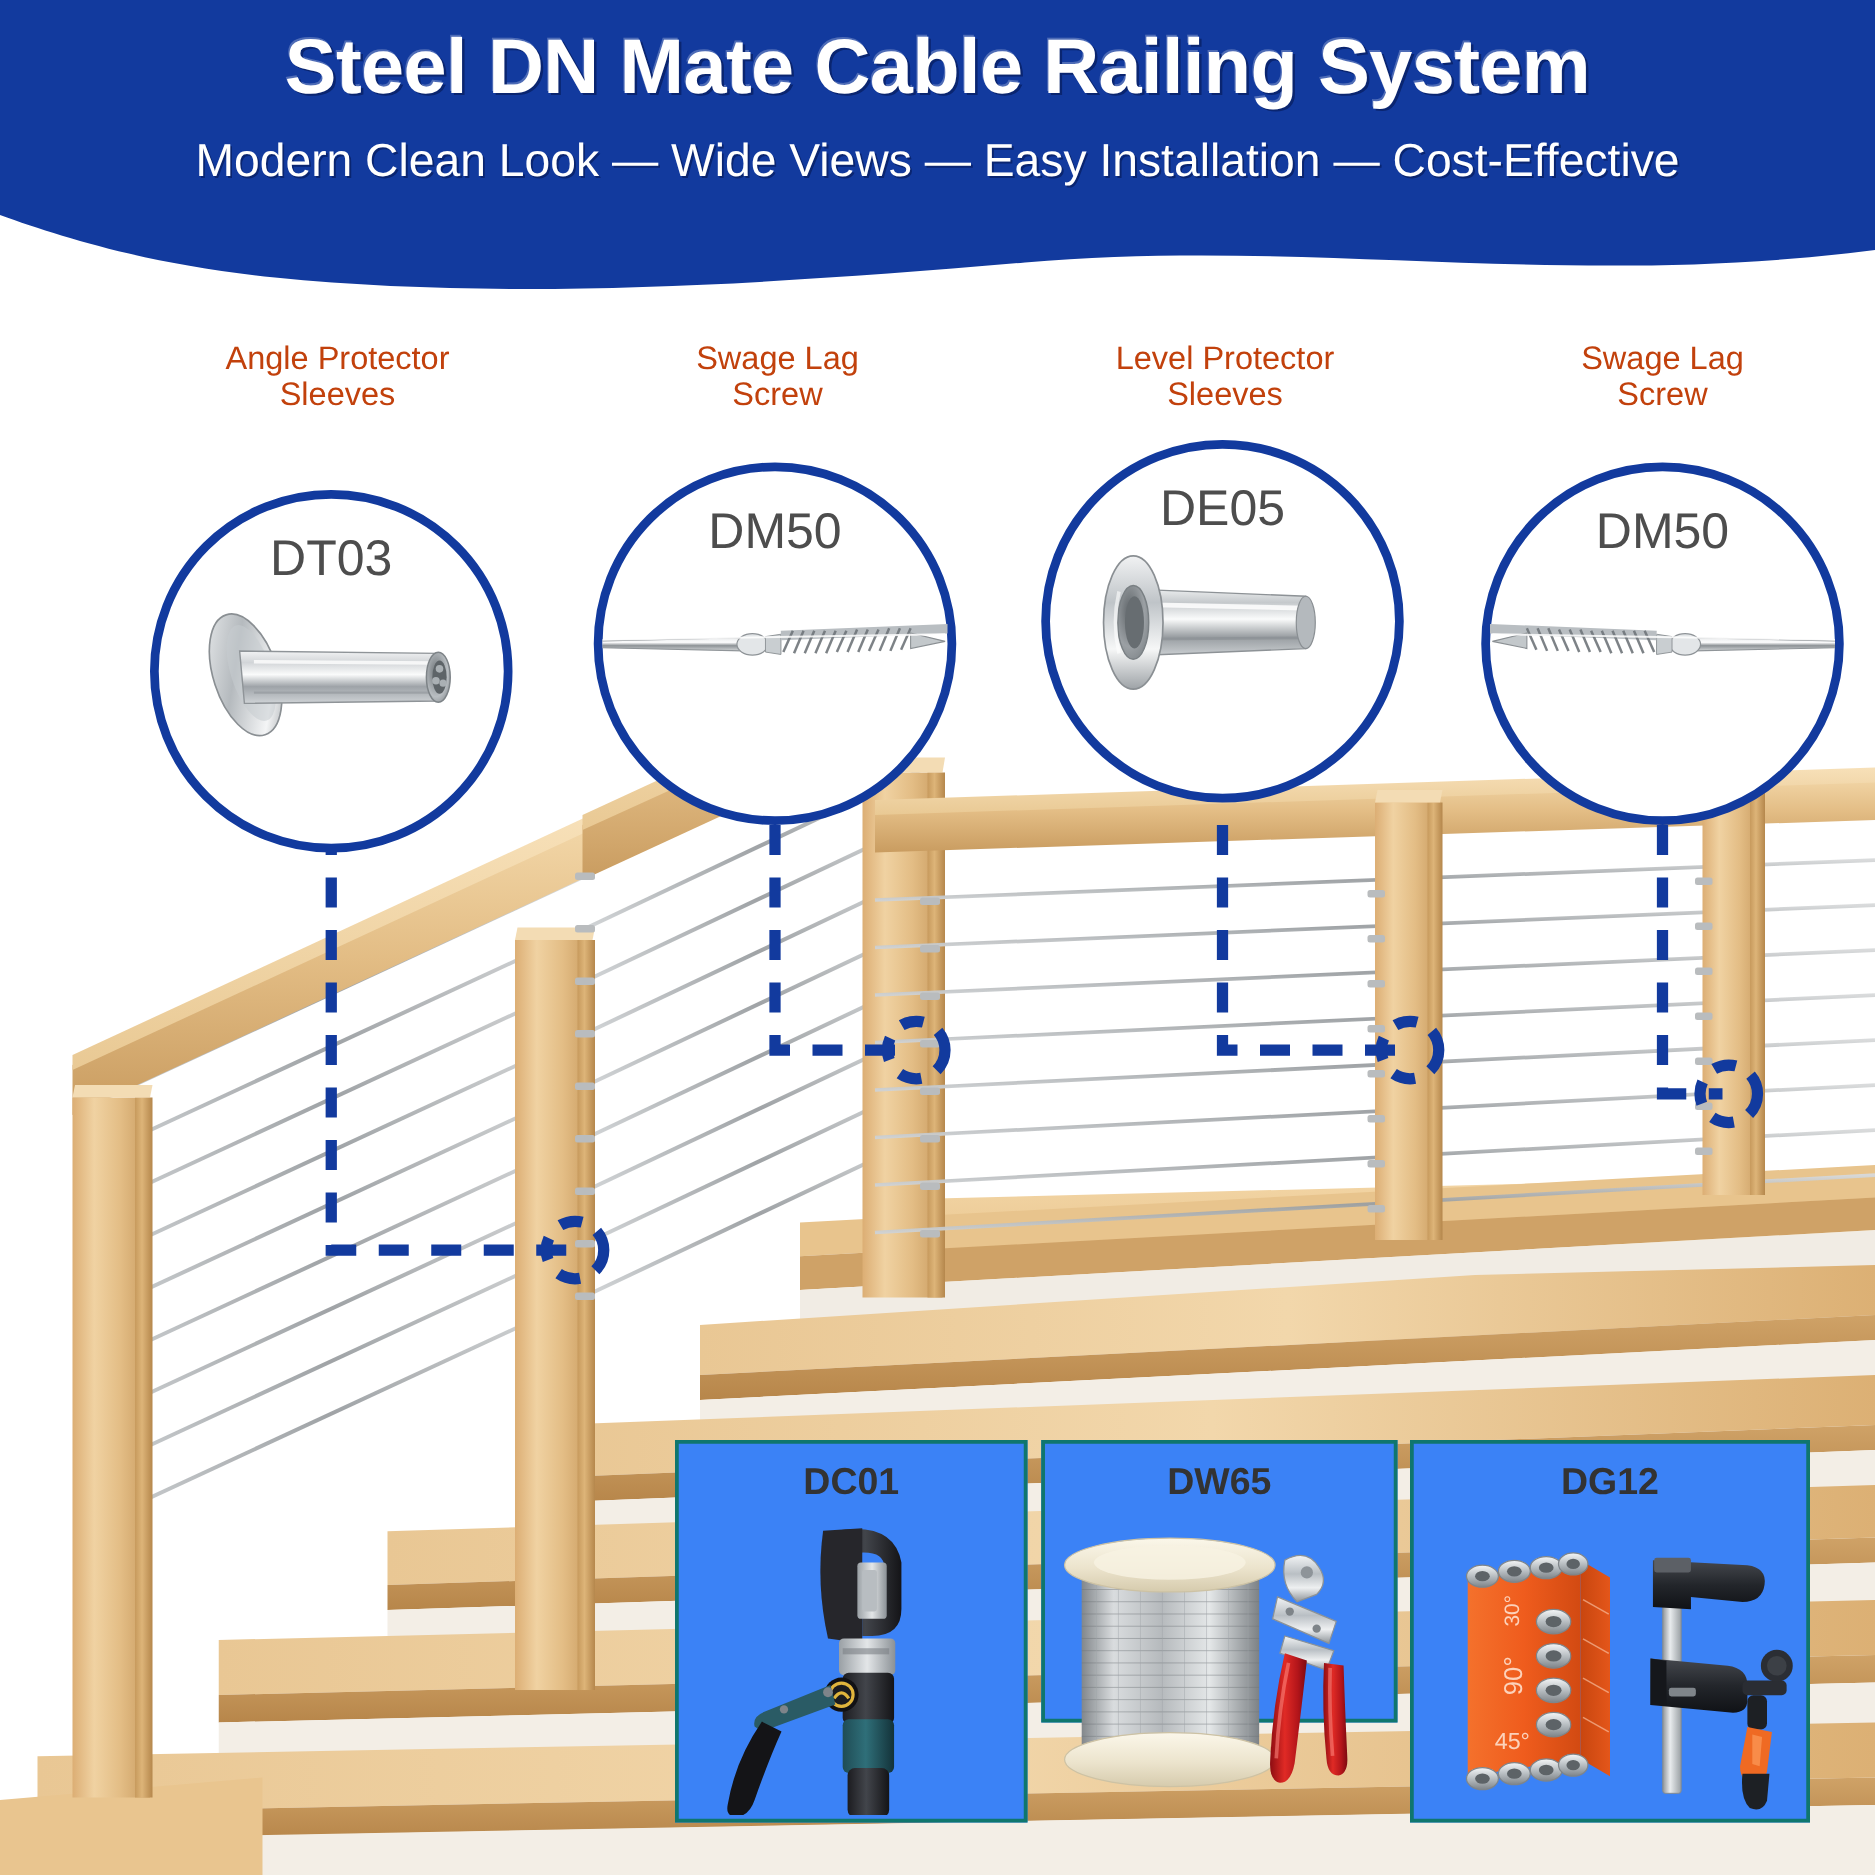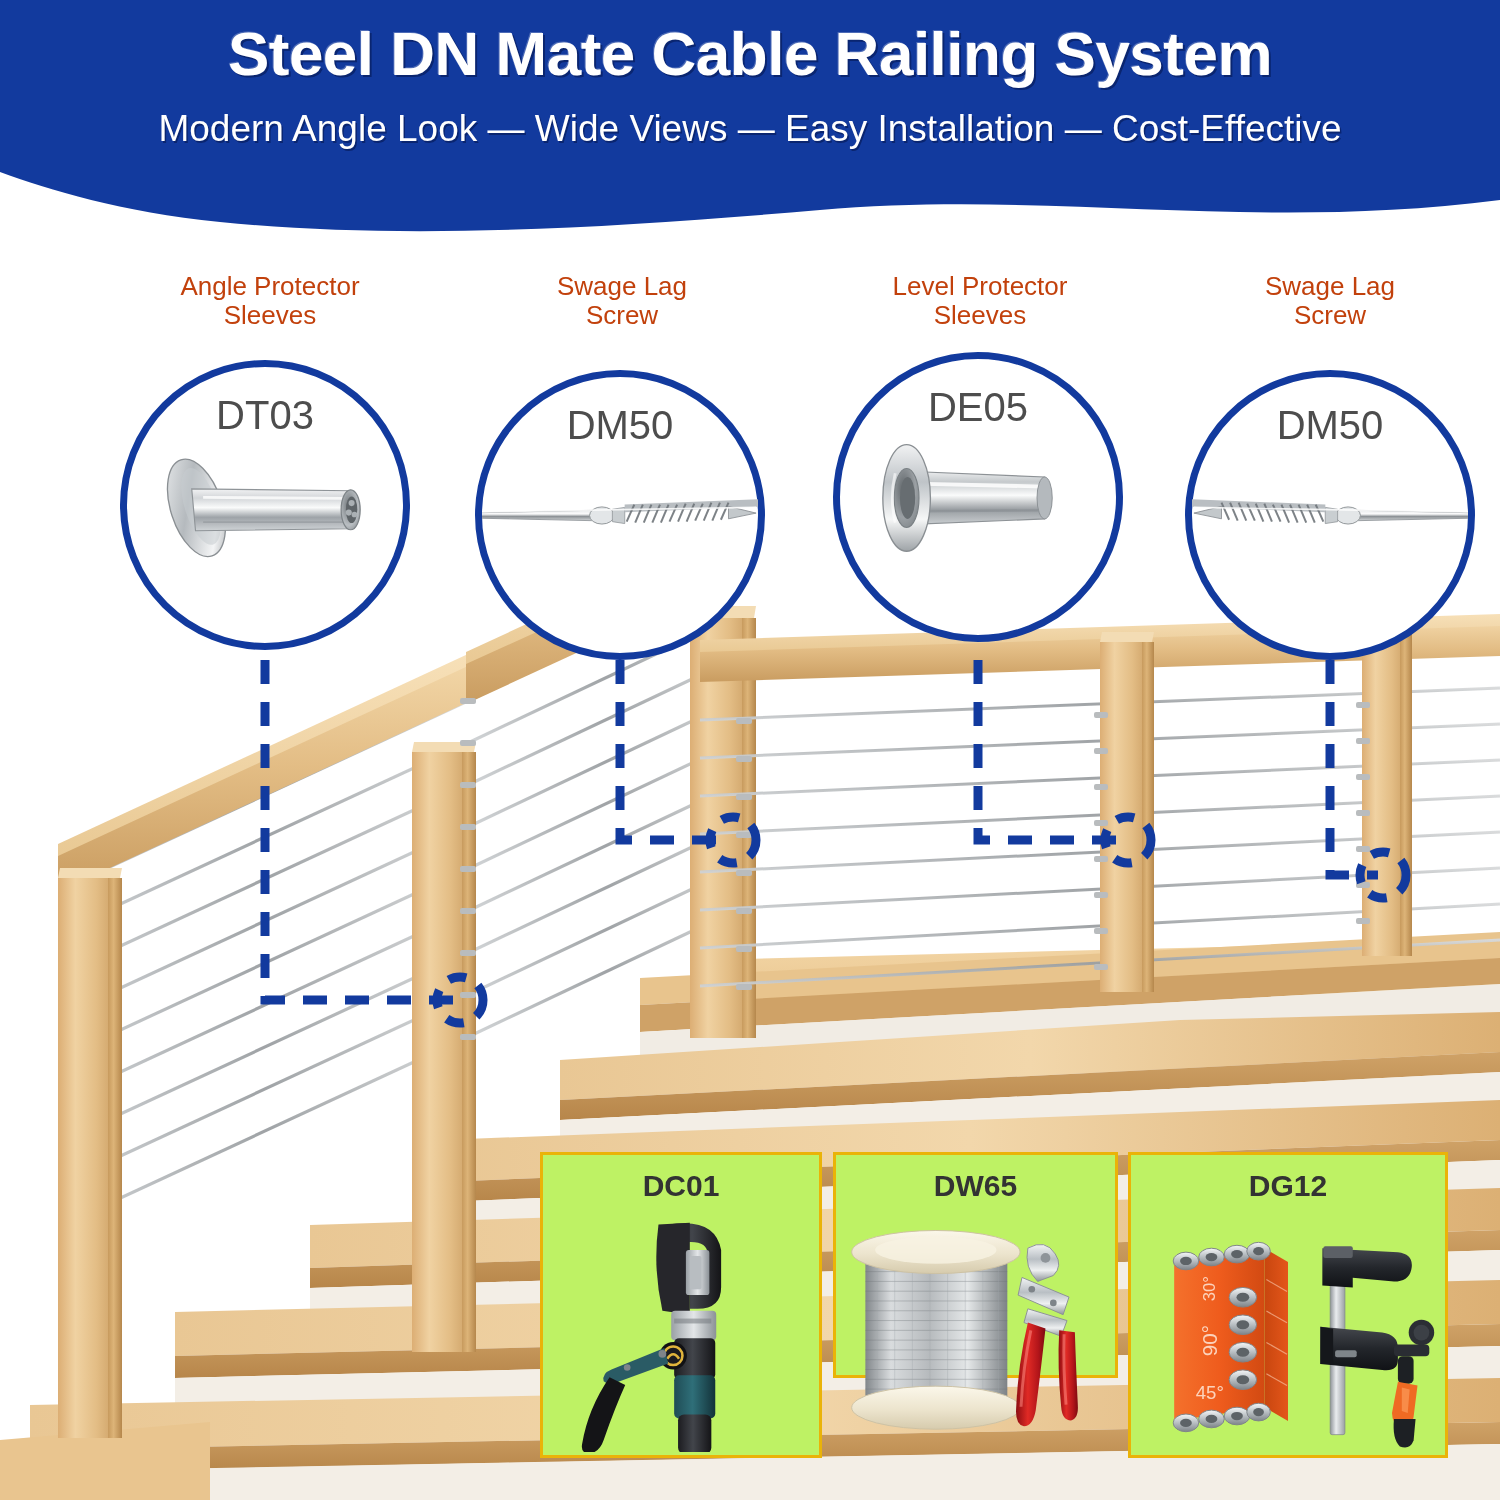--- a/index.html
+++ b/index.html
@@ -28,21 +28,21 @@
   .circle .art{position:absolute;left:0;top:0;width:100%;height:100%;}
 
   
   .leaders{position:absolute;left:0;top:0;width:1500px;height:1500px;z-index:25;
       pointer-events:none;}
 
   
   .scene{position:absolute;left:0;top:560px;width:1500px;height:940px;z-index:10;}
 
   
-  .pbox{position:absolute;background:#bef264;border:3px solid #eab308;
+  .pbox{position:absolute;background:#3b82f6;border:3px solid #0f766e;
       box-sizing:border-box;z-index:35;}
   .pbox .code{position:absolute;left:0;top:14px;width:100%;text-align:center;
       font-size:30px;font-weight:bold;color:#333333;
       font-family:"Liberation Sans",sans-serif;}
   .pbox .art{position:absolute;left:0;top:52px;width:100%;bottom:4px;}
 </style>
 </head>
 <body>
 
 <div class="stage">
@@ -252,41 +252,41 @@
       <circle cx="1383" cy="875" r="23"></circle>
     </g>
   </svg>
 
   <div class="banner">
     <svg viewBox="0 0 1500 240" width="1500" height="240" xmlns="http://www.w3.org/2000/svg">
       <path d="M0,0 L1500,0 L1500,200 C1250,232 1050,190 820,210
                C600,229 400,240 220,222 C120,212 50,190 0,172 Z" fill="#123a9e"></path>
     </svg>
     <div class="banner-title">Steel DN Mate Cable Railing System</div>
-    <div class="banner-sub">Modern Angle Look — Wide Views — Easy Installation — Cost-Effective</div>
+    <div class="banner-sub">Modern Clean Look — Wide Views — Easy Installation — Cost-Effective</div>
   </div>
 
   <div class="callout-label" style="left:90px;top:272px;width:360px;">
     <div>Angle Protector</div>
     <div>Sleeves</div>
   </div>
   <div class="callout-label" style="left:452px;top:272px;width:340px;">
     <div>Swage Lag</div>
     <div>Screw</div>
   </div>
   <div class="callout-label" style="left:796px;top:272px;width:368px;">
     <div>Level Protector</div>
     <div>Sleeves</div>
   </div>
   <div class="callout-label" style="left:1160px;top:272px;width:340px;">
     <div>Swage Lag</div>
     <div>Screw</div>
   </div>
 
-  <div class="circle" style="left:120px;top:360px;width:290px;height:290px;">
+  <div class="circle" style="left:120px;top:392px;width:290px;height:290px;">
     <div class="code">DT03</div>
     <svg class="art" viewBox="0 0 290 290" xmlns="http://www.w3.org/2000/svg">
       <defs>
         <linearGradient id="steelA" x1="0" y1="0" x2="0" y2="1">
           <stop offset="0" stop-color="#f2f3f4"></stop>
             <stop offset=".22" stop-color="#d2d5d8"></stop>
           <stop offset=".45" stop-color="#fafbfb"></stop>
             <stop offset=".68" stop-color="#9ea3a8"></stop>
           <stop offset="1" stop-color="#cfd3d6"></stop>
         </linearGradient>

